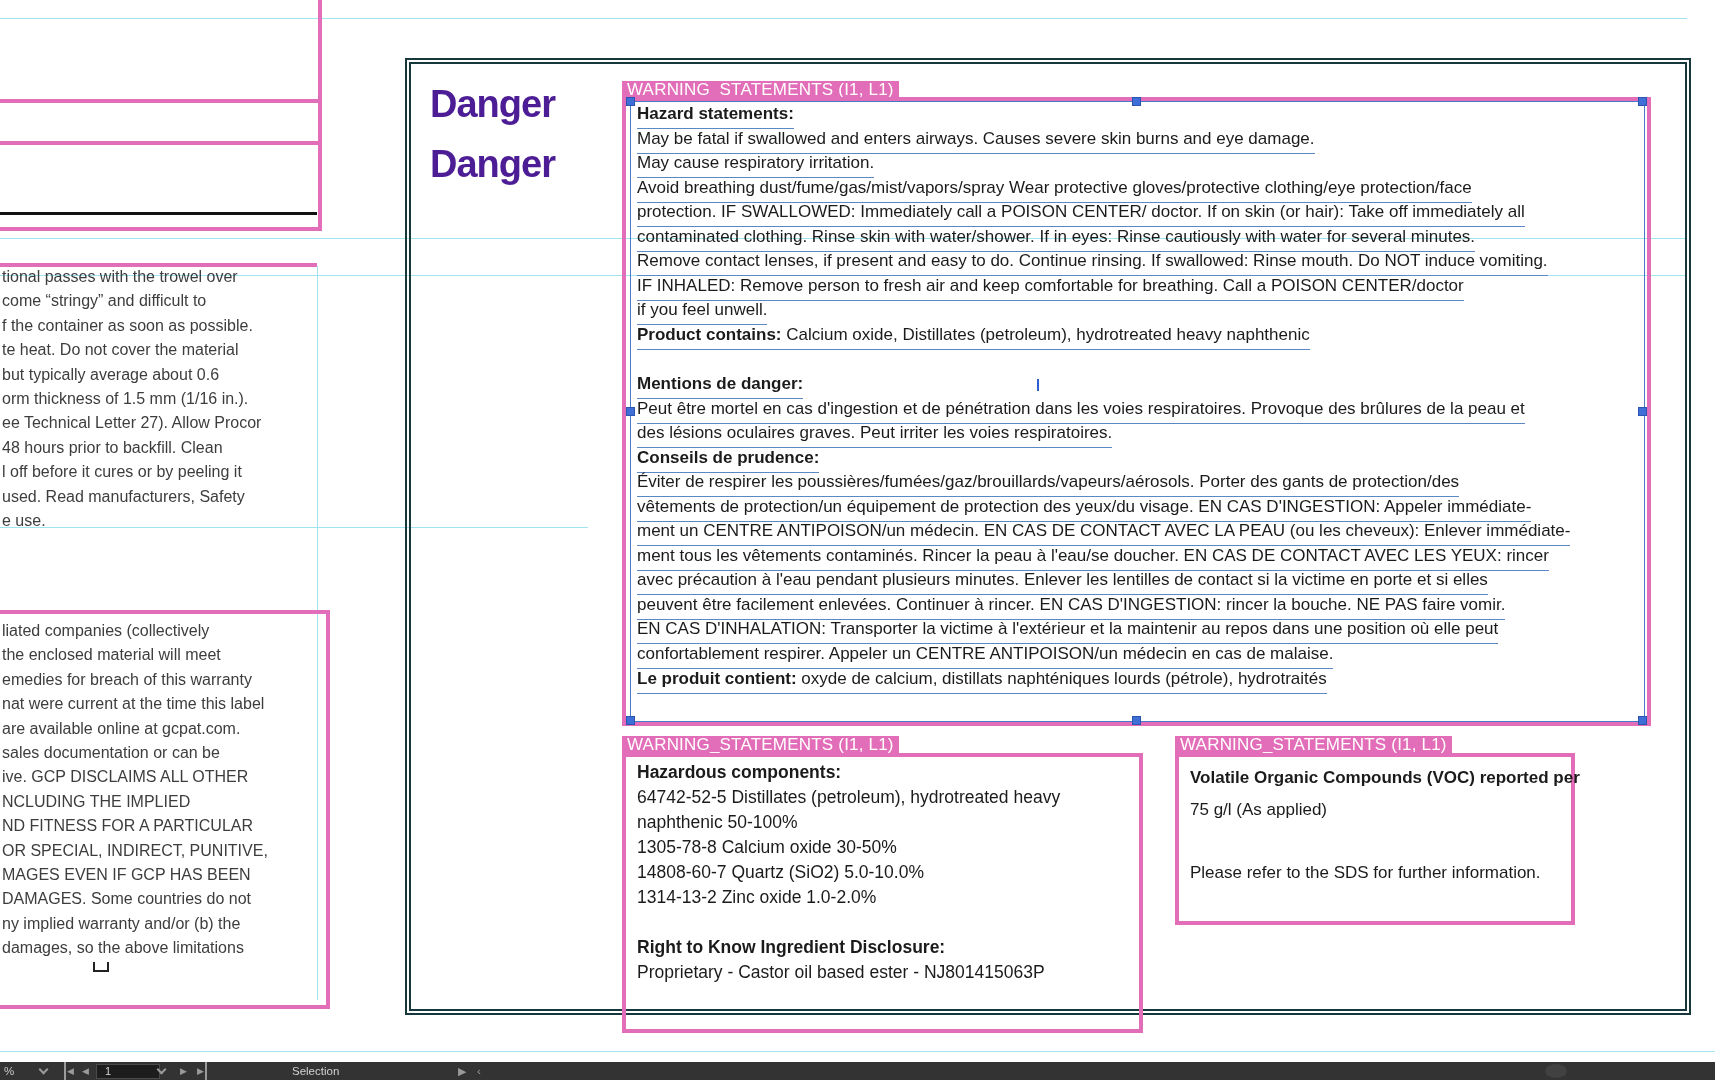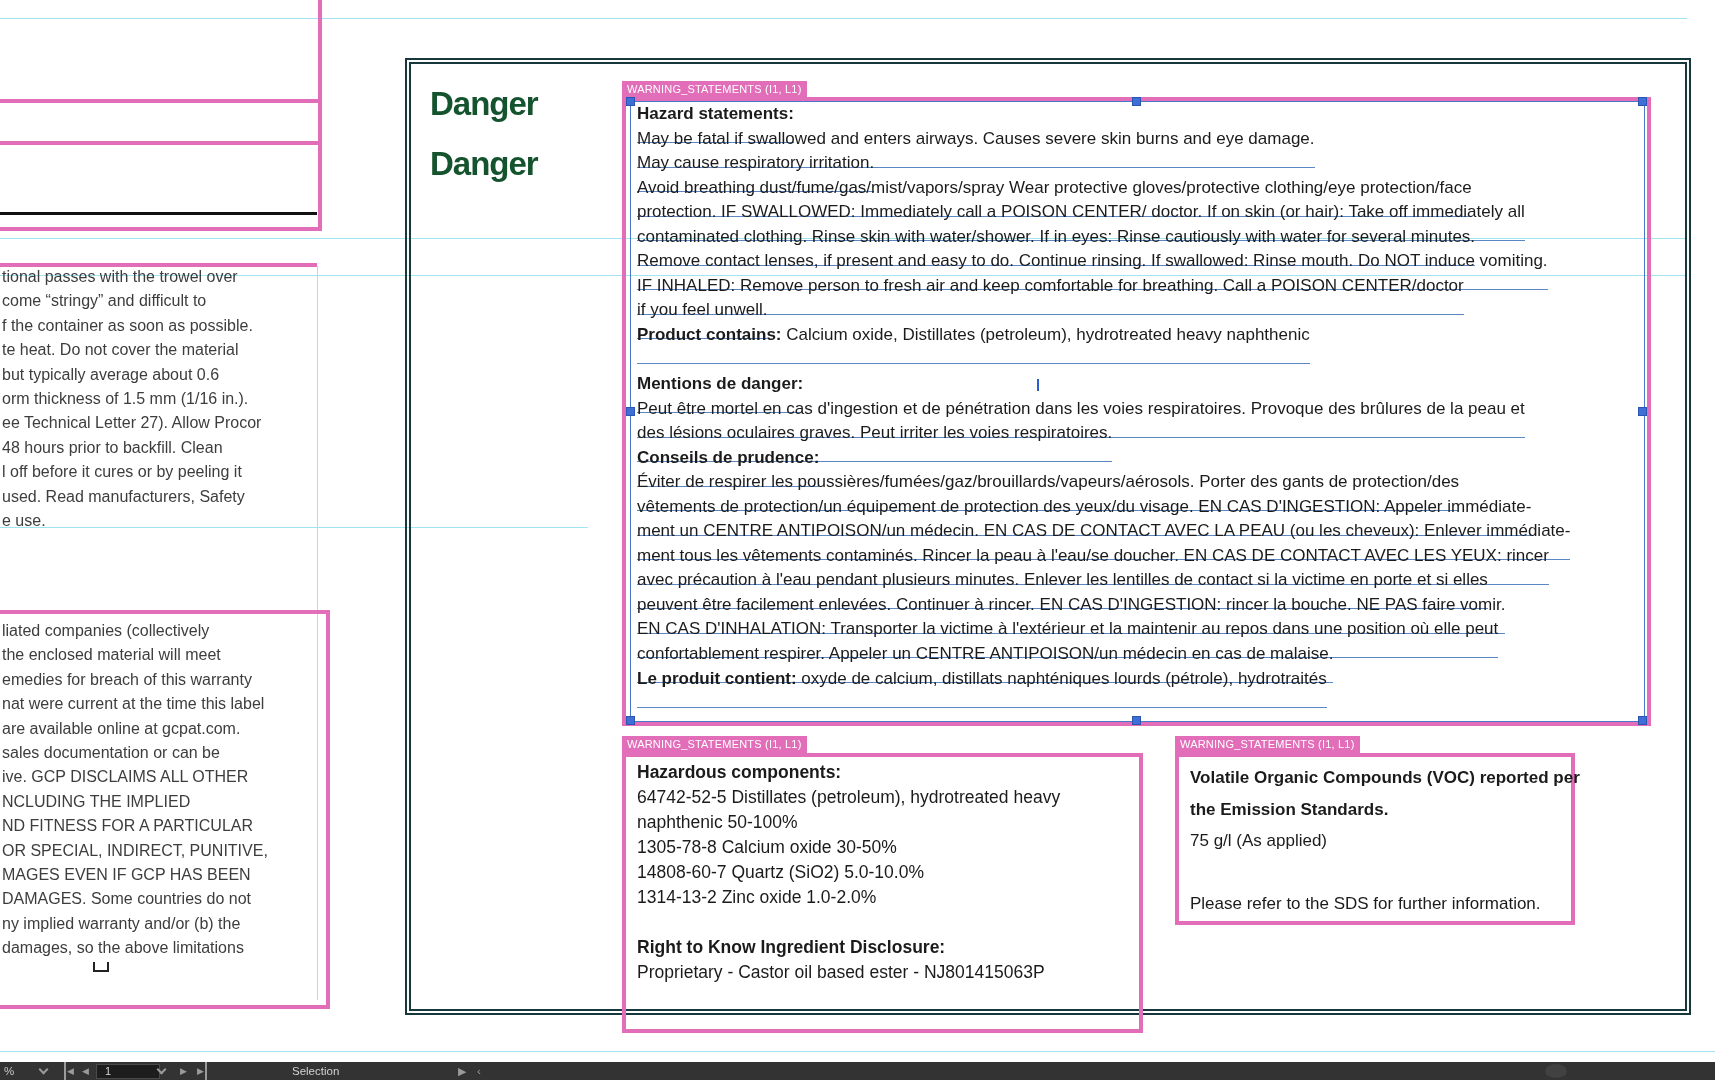--- a/index.html
+++ b/index.html
@@ -8,40 +8,40 @@
 
   
   .hguide{position:absolute;height:1px;background:#9fe4f0;}
   .vguide{position:absolute;width:1px;background:#9fe4f0;}
 
   
   .pinkline-h{position:absolute;height:4px;background:#e26db8;}
   .pframe{position:absolute;border:4px solid #e26db8;background:transparent;}
 
   
-  .tag{position:absolute;height:17px;background:#e26db8;color:#ffffff;font-size:11px;
+  .tag{position:absolute;height:17px;background:#e26db8;color:#ffffff;font-size:17px;
        line-height:17px;padding:0 5px;white-space:nowrap;letter-spacing:.2px;}
 
   
   .page{position:absolute;left:405px;top:58px;width:1282px;height:953px;border:2px solid #16383a;}
   .page-inner{position:absolute;inset:2px;border:2px solid #16383a;}
 
   
-  .danger{position:absolute;left:430px;top:74px;font-size:33px;font-weight:bold;color:#14532d;
+  .danger{position:absolute;left:430px;top:74px;font-size:38px;font-weight:bold;color:#4c1d95;
           line-height:60px;letter-spacing:-1px;}
 
   
   .blueframe{position:absolute;left:630px;top:101px;width:1013px;height:619px;
              border:1px solid #4a78c8;}
   .handle{position:absolute;width:7px;height:7px;background:#3e6fd6;border:1px solid #2b55b0;}
 
   
   .tl{white-space:nowrap;}
   .seg{display:inline-block;}
-  .seg.u{border-bottom:1px solid #5b87c5;padding-bottom:18px;text-align:center;}
+  .seg.u{border-bottom:1px solid #5b87c5;padding-bottom:4px;text-align:center;}
   .lines-main{position:absolute;left:637px;top:104px;font-size:17px;color:#1b1b1b;}
   .lines-main .tl{height:24.55px;}
   .lines-haz{position:absolute;left:637px;top:762px;font-size:17.5px;color:#1b1b1b;}
   .lines-haz .tl{height:25px;}
   .lines-voc{position:absolute;left:1190px;top:760px;font-size:17px;color:#1b1b1b;}
   .lines-voc .tl{height:23.5px;margin-top:8px;}
   .lines-left{position:absolute;font-size:16px;color:#3d3d3d;}
   .lines-left .tl{height:24.4px;}
 
   .caret{position:absolute;left:1037px;top:379px;width:2px;height:12px;background:#2e5fd0;}
@@ -179,21 +179,20 @@
       <div class="tl"><span class="seg">1314-13-2 Zinc oxide 1.0-2.0%</span></div>
       <div class="tl"><span class="seg">&nbsp;</span></div>
       <div class="tl"><span class="seg"><b>Right to Know Ingredient Disclosure:</b></span></div>
       <div class="tl"><span class="seg">Proprietary - Castor oil based ester - NJ801415063P</span></div>
     </div>
 
   <div class="tag" style="left:1175px;top:736px;">WARNING_STATEMENTS (I1, L1)</div>
   <div class="pframe" style="left:1175px;top:753px;width:392px;height:164px;"></div>
   <div class="lines-voc">
       <div class="tl"><span class="seg"><b>Volatile Organic Compounds (VOC) reported per</b></span></div>
-      <div class="tl"><span class="seg"><b>the Emission Standards.</b></span></div>
       <div class="tl"><span class="seg">75 g/l (As applied)</span></div>
       <div class="tl"><span class="seg">&nbsp;</span></div>
       <div class="tl"><span class="seg">Please refer to the SDS for further information.</span></div>
     </div>
 
   <div class="statusbar">
     <span class="sb-item" style="left:4px;">%</span>
     <span class="sb-item" style="left:40px;"><span class="chev"></span></span>
     <span class="sb-item tri bar-l" style="left:64px;">◀</span>
     <span class="sb-item tri" style="left:82px;">◀</span>

